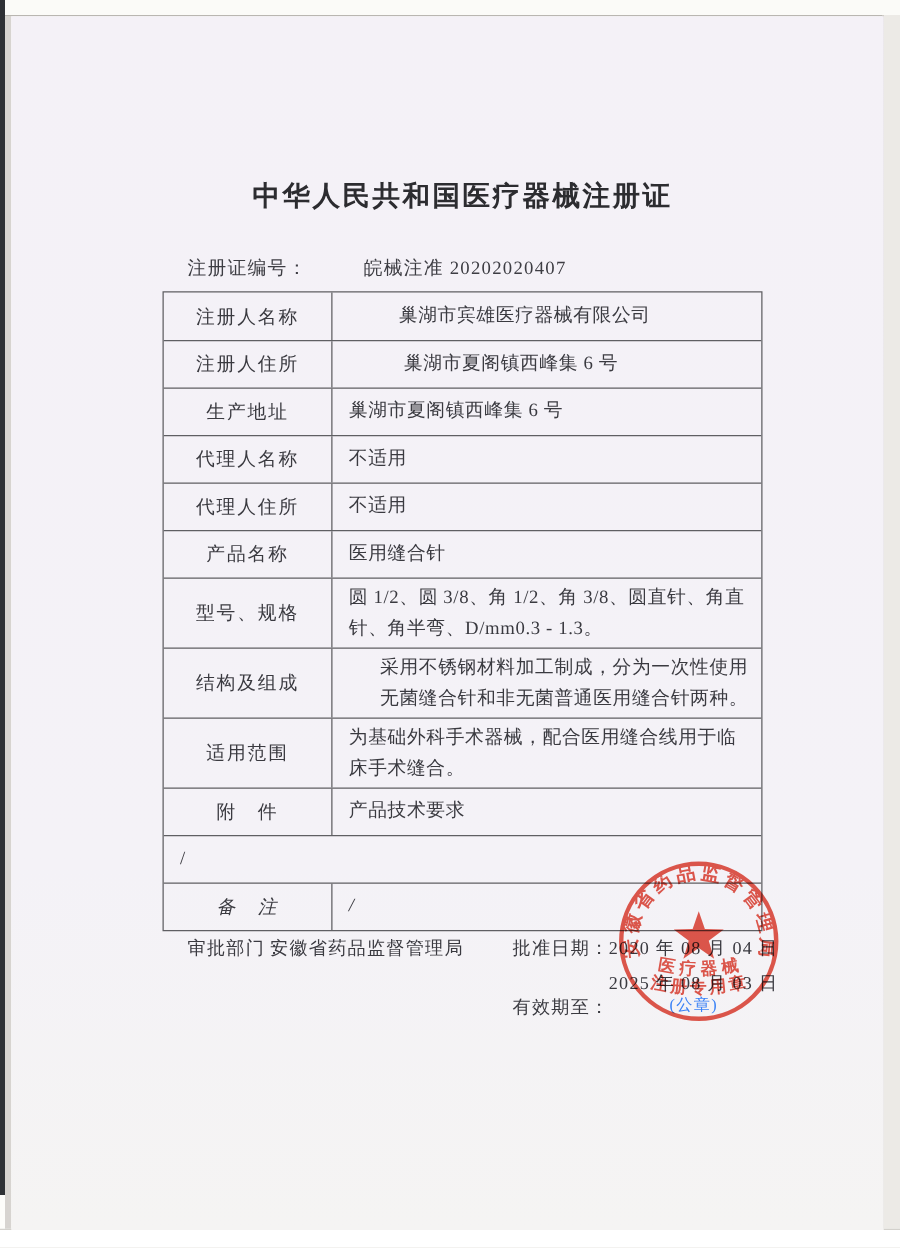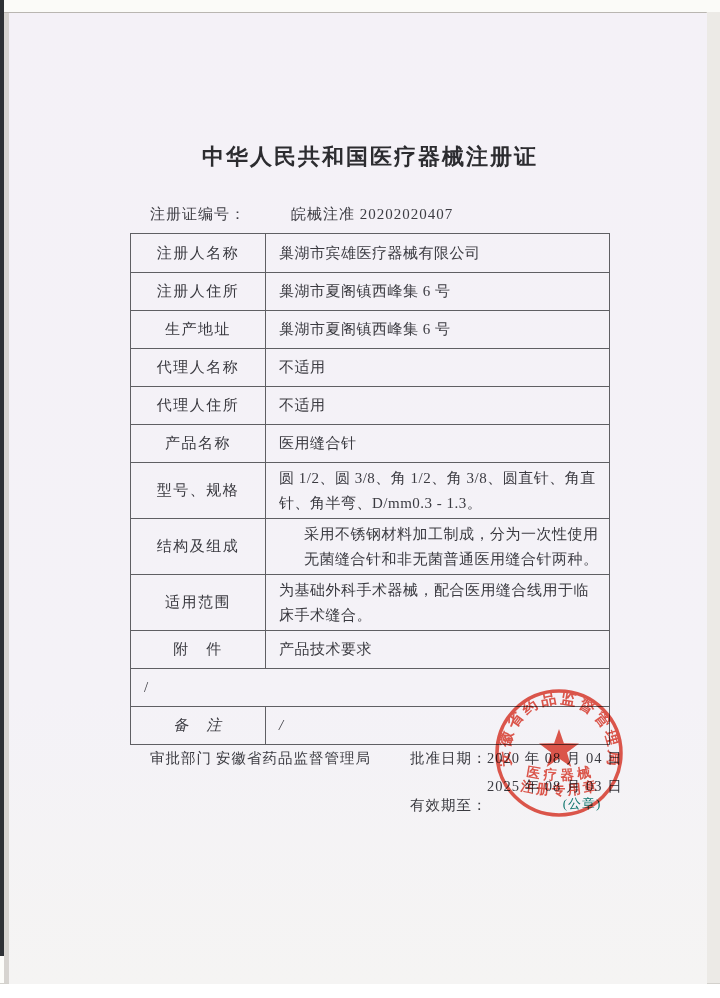--- a/index.html
+++ b/index.html
@@ -34,21 +34,21 @@
           padding:2px 8px 2px 13px;font-size:15px;line-height:25px;color:#3a3a40;
           letter-spacing:0.5px;}
   
   .foot{position:absolute;font-size:14.5px;letter-spacing:1px;color:#3a3a40;white-space:nowrap;}
   .f-dept-label{left:150px;top:749px;}
   .f-dept-value{left:216px;top:749px;}
   .f-date-label{left:410px;top:749px;}
   .f-date-value{left:487px;top:749px;}
   .f-valid-label{left:410px;top:796px;}
   .f-valid-value{left:487px;top:777px;}
-  .f-seal-note{left:517px;top:795px;width:130px;text-align:center;font-size:13px;color:#0f766e;}
+  .f-seal-note{left:490px;top:795px;width:130px;text-align:center;font-size:13px;color:#3b82f6;}
   
   .seal{position:absolute;left:490px;top:684px;width:138px;height:138px;
         mix-blend-mode:multiply;opacity:0.92;}
 </style>
 </head>
 <body>
 
 <div class="scan">
   <div class="edge-left-dark"></div>
   <div class="edge-left-grey"></div>
@@ -59,25 +59,25 @@
   <div class="paper"></div>
 
   <div class="doc-title">中华人民共和国医疗器械注册证</div>
 
   <div class="cert-line">
     <span>注册证编号：</span>
     <span class="cert-val">皖械注准 20202020407</span>
   </div>
 
   <div class="cert-table">
-      <div class="trow" style="height: 38px;">
+      <div class="trow" style="height: 38px; gap: 40px;">
         <div class="tlabel">注册人名称</div>
         <div class="tvalue">巢湖市宾雄医疗器械有限公司</div>
       </div>
-      <div class="trow" style="height: 38px;">
+      <div class="trow" style="height: 38px; gap: 44px;">
         <div class="tlabel">注册人住所</div>
         <div class="tvalue">巢湖市夏阁镇西峰集 6 号</div>
       </div>
       <div class="trow" style="height: 38px;">
         <div class="tlabel">生产地址</div>
         <div class="tvalue">巢湖市夏阁镇西峰集 6 号</div>
       </div>
       <div class="trow" style="height: 38px;">
         <div class="tlabel">代理人名称</div>
         <div class="tvalue">不适用</div>

